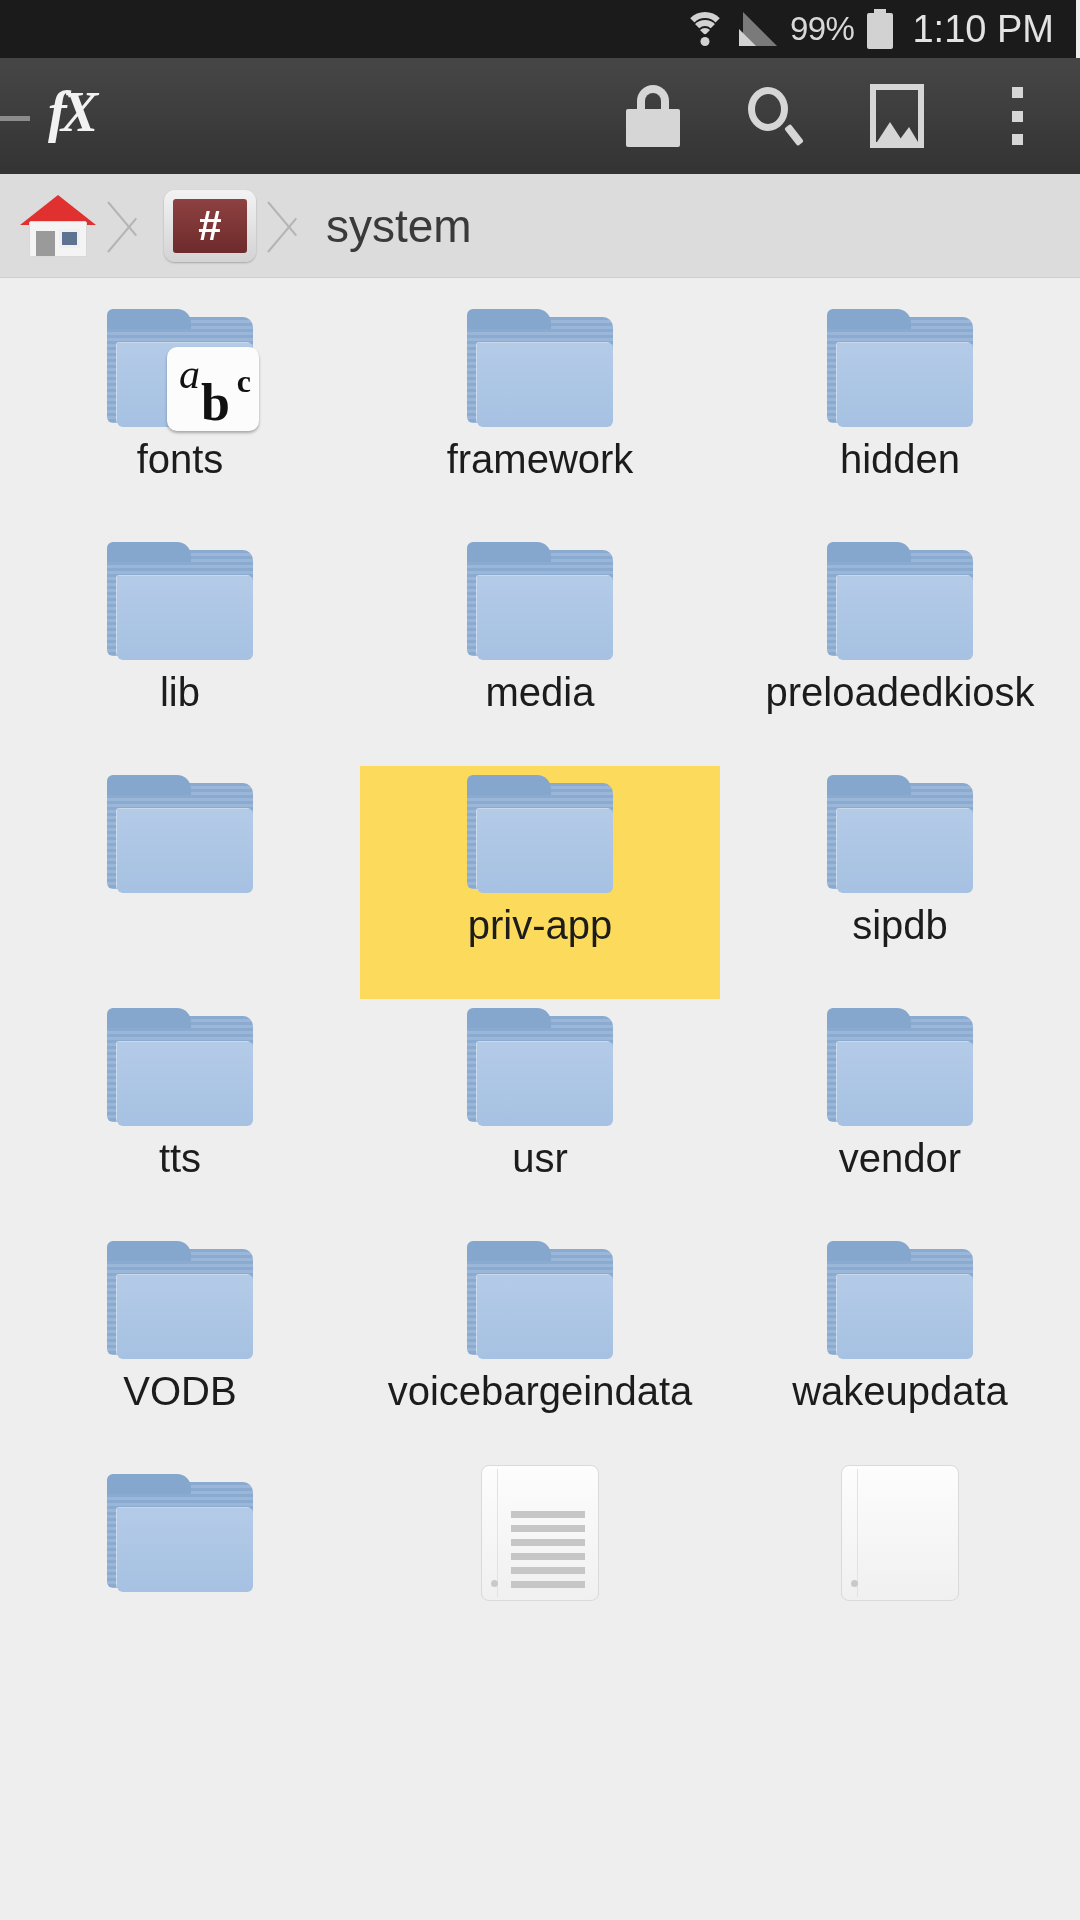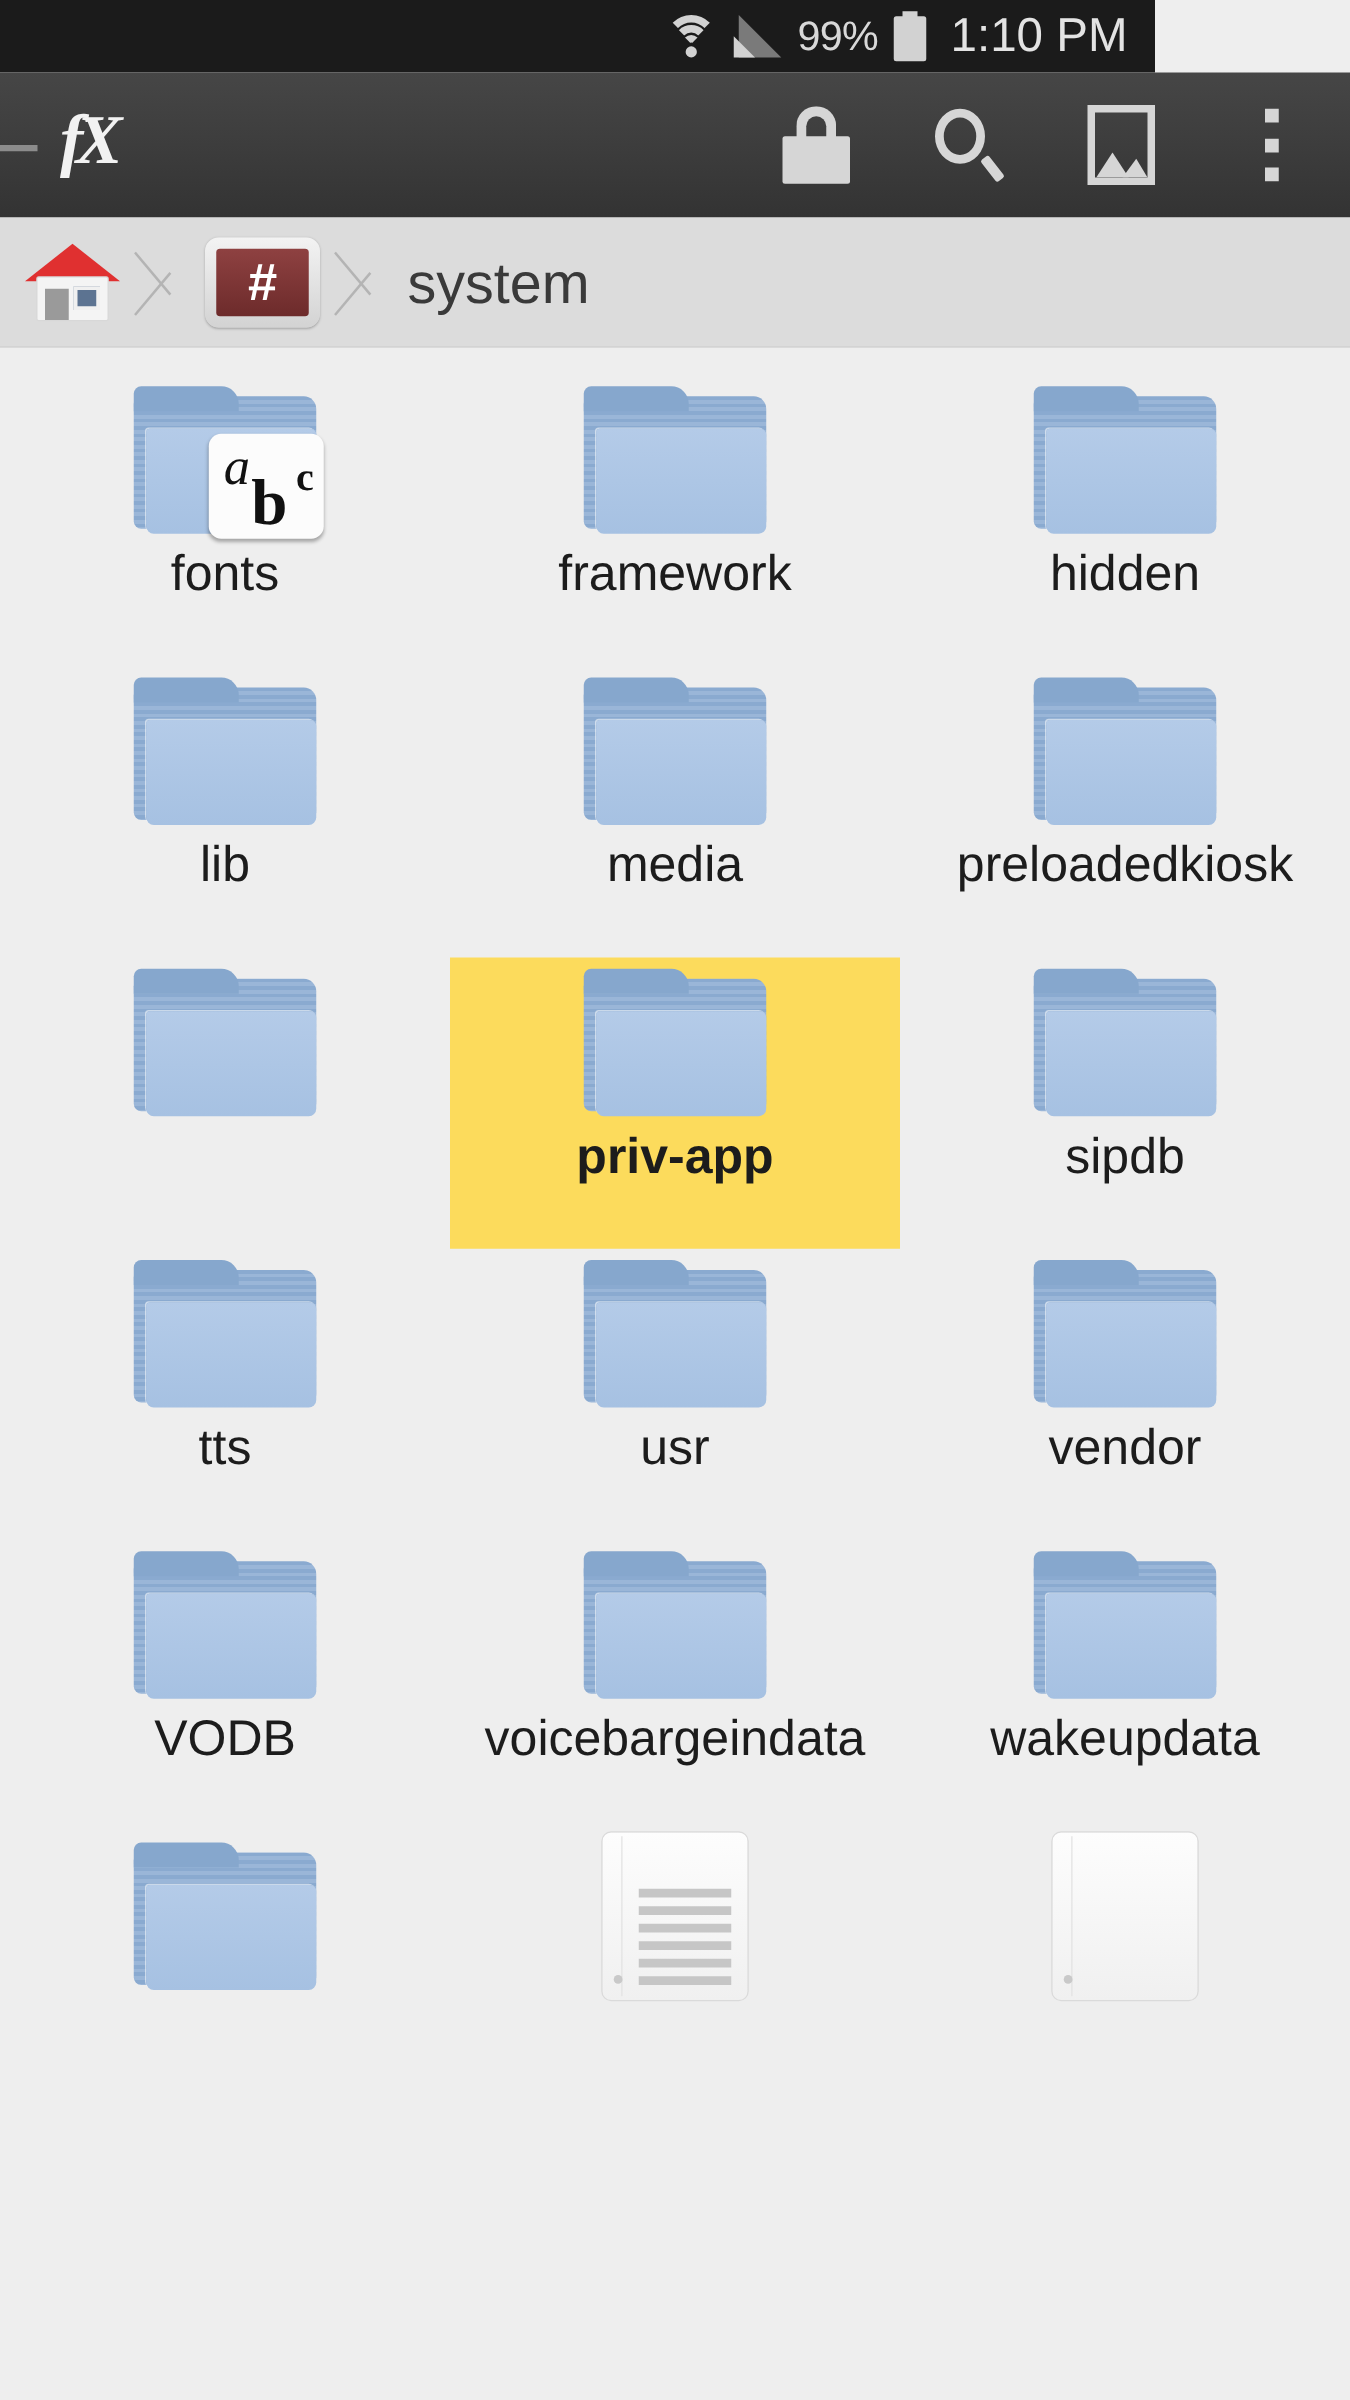--- a/index.html
+++ b/index.html
@@ -5,21 +5,21 @@
   * { box-sizing: border-box; margin: 0; padding: 0; }
   html, body {
     width: 1080px; height: 1920px;
     font-family: "Liberation Sans", sans-serif;
     background: #eeeeee;
     overflow: hidden;
   }
 
   
   .status-bar {
-    height: 58px; width: 924px;
+    height: 58px; width: 1076px;
     background: #1b1b1b;
     display: flex; align-items: center; justify-content: flex-end;
     padding-right: 22px; gap: 13px;
   }
   .wifi-icon { width: 42px; height: 34px; position: relative; }
   .wifi-icon i {
     position: absolute; left: 50%; transform: translateX(-50%);
     border: 6px solid #d2d2d2; border-bottom-color: transparent;
     border-left-color: transparent; border-right-color: transparent;
     border-radius: 50%;
@@ -199,21 +199,21 @@
     grid-template-columns: repeat(3, 1fr);
     grid-auto-rows: 233px;
     padding-top: 22px;
     overflow: hidden;
   }
   .cell {
     display: flex; flex-direction: column;
     align-items: center; justify-content: flex-start;
     position: relative;
   }
-  .cell-hl { background: #fcdb5c; font-weight: bold; }
+  .cell-hl { background: #fcdb5c; }
   .icon-wrap {
     height: 136px; display: flex; align-items: center; justify-content: center;
     position: relative; width: 100%;
   }
   .label {
     font-size: 40px; color: #1c1c1c; text-align: center;
     line-height: 47px; width: 100%; padding: 0 22px;
     word-break: break-all;
   }
 

